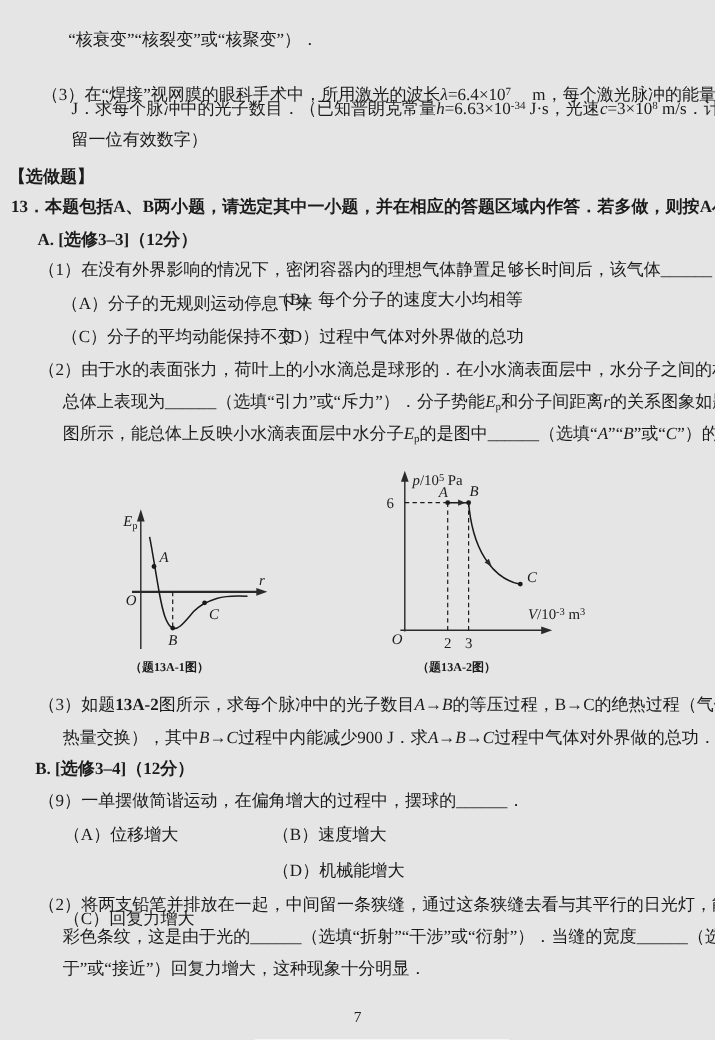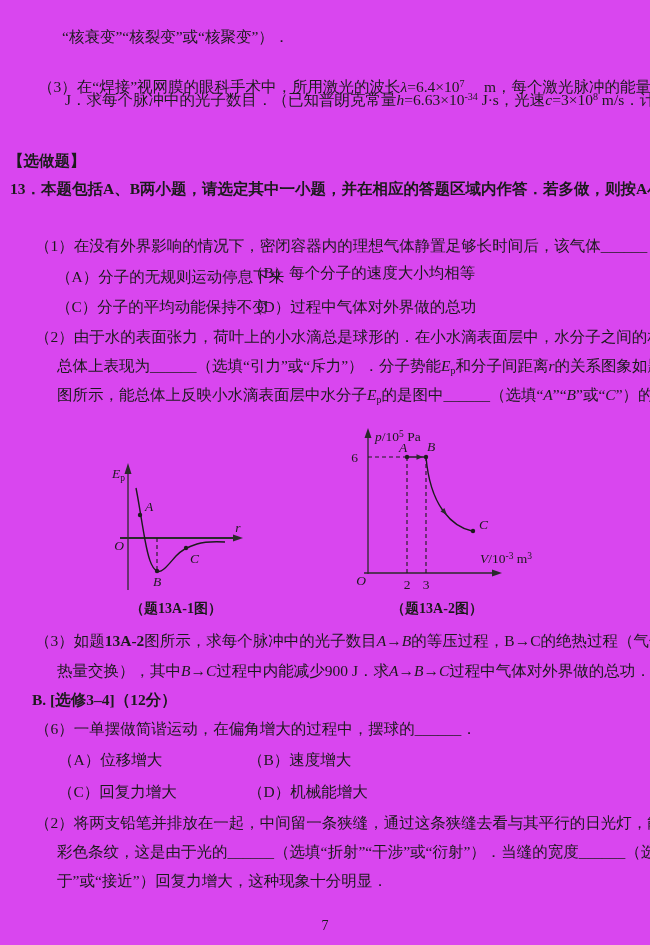--- a/index.html
+++ b/index.html
@@ -1,50 +1,52 @@
 <!DOCTYPE html>
 <html><head>
 <meta charset="utf-8">
 <style>
   html,body{margin:0;padding:0;background:#ffffff;}
   .page{
-    position:relative;width:650px;height:945px;background:#d946ef;
+    position:relative;width:650px;height:945px;background:#e5e5e5;
     font-family:"Liberation Serif","DejaVu Serif",serif;
     color:#1b1b1b;font-size:15.5px;line-height:1.3;overflow:hidden;
   }
   .ln{position:absolute;white-space:nowrap;}
   .b{font-weight:bold;}
   .i{font-style:italic;}
   .sup{font-size:10px;vertical-align:5px;}
   .sub{font-size:10px;vertical-align:-3px;}
-  .cap{position:absolute;font-weight:bold;font-size:14px;text-align:center;white-space:nowrap;}
+  .cap{position:absolute;font-weight:bold;font-size:11px;white-space:nowrap;}
   .fig{position:absolute;}
   .fig text{font-size:13.5px;fill:#1b1b1b;font-family:"Liberation Serif","DejaVu Serif",serif;}
   .fig .small{font-size:9.5px;}
   .axis{stroke:#2a2a2a;stroke-width:1.3;fill:none;}
   .axis-thick{stroke:#2a2a2a;stroke-width:2.1;fill:none;}
   .curve{stroke:#1b1b1b;stroke-width:1.4;fill:none;}
   .dash{stroke:#1b1b1b;stroke-width:1.1;fill:none;stroke-dasharray:4 3;}
   .dot{fill:#1b1b1b;}
   .ah{fill:#2a2a2a;}
   .pageno{position:absolute;left:0;top:917px;width:650px;text-align:center;font-size:14px;}
 </style>
 </head>
 <body>
 
 <div class="page">
 
   <div class="ln" style="left:62px;top:27px">“核衰变”“核裂变”或“核聚变”）．</div>
   <div class="ln" style="left:38px;top:77px"><span>（3）在“焊接”视网膜的眼科手术中，所用激光的波长</span><span class="i">λ</span><span>=6.4×10</span><span class="sup">7</span><span>　 m，每个激光脉冲的能量</span></div>
   <div class="ln" style="left:65px;top:90px"><span>J．求每个脉冲中的光子数目．（已知普朗克常量</span><span class="i">h</span><span>=6.63×10</span><span class="sup">-34</span><span> J·s，光速</span><span class="i">c</span><span>=3×10</span><span class="sup">8</span><span> m/s．计算结果保</span></div>
+  <div class="ln" style="left:65px;top:118px">留一位有效数字）</div>
 
   <div class="ln b" style="left:8px;top:151px">【选做题】</div>
 
   <div class="ln b" style="left:10px;top:179px">13．本题包括A、B两小题，请选定其中一小题，并在相应的答题区域内作答．若多做，则按A小题评分．</div>
 
+  <div class="ln b" style="left:34px;top:209px">A. [选修3–3]（12分）</div>
 
   <div class="ln" style="left:35px;top:236px">（1）在没有外界影响的情况下，密闭容器内的理想气体静置足够长时间后，该气体______．</div>
   <div class="ln" style="left:56px;top:267px">（A）分子的无规则运动停息下来</div>
   <div class="ln" style="left:248px;top:263px">（B）每个分子的速度大小均相等</div>
   <div class="ln" style="left:56px;top:297px">（C）分子的平均动能保持不变</div>
   <div class="ln" style="left:248px;top:297px">（D）过程中气体对外界做的总功</div>
 
   <div class="ln" style="left:35px;top:327px">（2）由于水的表面张力，荷叶上的小水滴总是球形的．在小水滴表面层中，水分子之间的相互作用</div>
   <div class="ln" style="left:57px;top:356px"><span>总体上表现为______（选填“引力”或“斥力”）．分子势能</span><span class="i">E</span><span class="sub">p</span><span>和分子间距离</span><span class="i">r</span><span>的关系图象如题</span></div>
   <div class="ln" style="left:57px;top:385px"><span>图所示，能总体上反映小水滴表面层中水分子</span><span class="i">E</span><span class="sub">p</span><span>的是图中______（选填“</span><span class="i">A</span><span>”“</span><span class="i">B</span><span>”或“</span><span class="i">C</span><span>”）的位置．</span></div>
@@ -93,24 +95,24 @@
     <text class="i" x="101" y="26" text-anchor="middle">B</text>
     <text class="i" x="149" y="104">C</text>
   </svg>
   <div class="cap" style="left:379px;top:600px;width:116px">（题13A-2图）</div>
 
   <div class="ln" style="left:35px;top:631px"><span>（3）如题</span><span class="b">13A-2</span><span>图所示，求每个脉冲中的光子数目</span><span class="i">A</span><span>→</span><span class="i">B</span><span>的等压过程，B→C的绝热过程（气体与外界无</span></div>
   <div class="ln" style="left:57px;top:661px"><span>热量交换），其中</span><span class="i">B</span><span>→</span><span class="i">C</span><span>过程中内能减少900 J．求</span><span class="i">A</span><span>→</span><span class="i">B</span><span>→</span><span class="i">C</span><span>过程中气体对外界做的总功．</span></div>
 
   <div class="ln b" style="left:32px;top:690px">B. [选修3–4]（12分）</div>
 
-  <div class="ln" style="left:35px;top:719px">（6）一单摆做简谐运动，在偏角增大的过程中，摆球的______．</div>
+  <div class="ln" style="left:35px;top:719px">（9）一单摆做简谐运动，在偏角增大的过程中，摆球的______．</div>
   <div class="ln" style="left:58px;top:750px">（A）位移增大</div>
   <div class="ln" style="left:248px;top:750px">（B）速度增大</div>
-  <div class="ln" style="left:58px;top:782px">（C）回复力增大</div>
+  <div class="ln" style="left:58px;top:826px">（C）回复力增大</div>
   <div class="ln" style="left:248px;top:782px">（D）机械能增大</div>
 
   <div class="ln" style="left:35px;top:813px">（2）将两支铅笔并排放在一起，中间留一条狭缝，通过这条狭缝去看与其平行的日光灯，能观察到</div>
   <div class="ln" style="left:57px;top:842px">彩色条纹，这是由于光的______（选填“折射”“干涉”或“衍射”）．当缝的宽度______（选填“远大</div>
   <div class="ln" style="left:57px;top:871px">于”或“接近”）回复力增大，这种现象十分明显．</div>
 
   <div class="pageno">7</div>
 
 </div>
 

